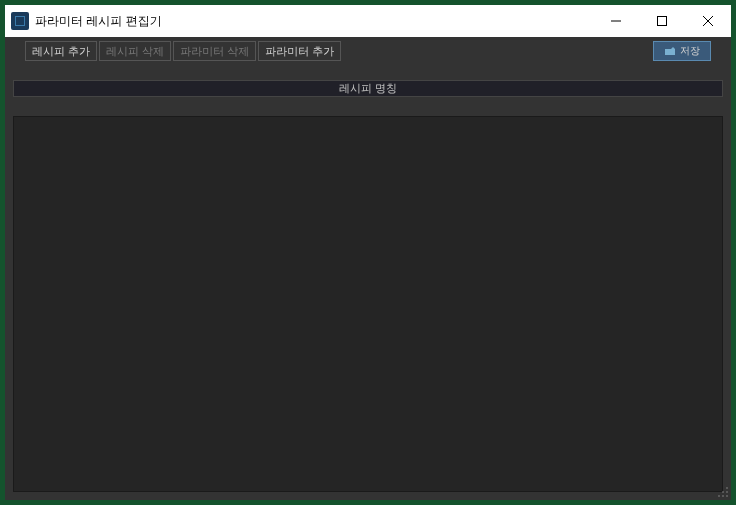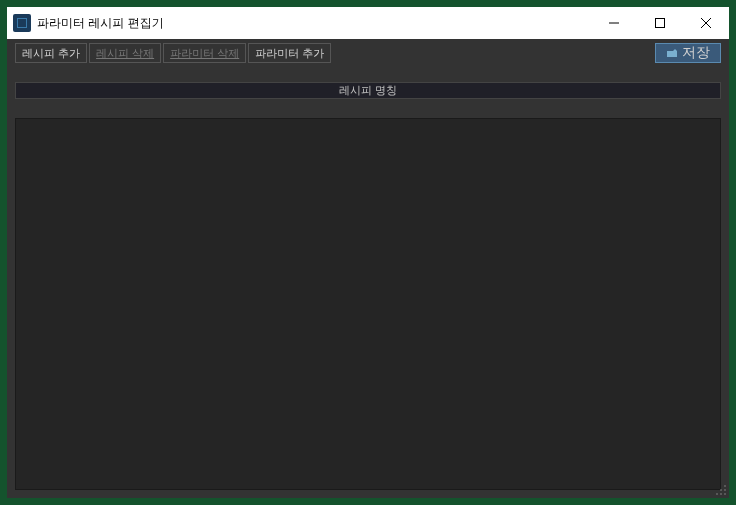--- a/index.html
+++ b/index.html
@@ -13,21 +13,21 @@
       width: 736px;
       height: 505px;
       overflow: hidden;
     }
     .window {
       width: 736px;
       height: 505px;
       background: #ffffff;
       display: flex;
       flex-direction: column;
-      border: 7px solid #14532d;
+      border: 5px solid #14532d;
     }
     .titlebar {
       height: 32px;
       background: #ffffff;
       display: flex;
       align-items: center;
       padding-left: 6px;
     }
     .titlebar-icon {
       width: 18px;
@@ -72,46 +72,45 @@
       flex: 1;
       background: #333333;
       display: flex;
       flex-direction: column;
       position: relative;
     }
     .toolbar {
       height: 28px;
       display: flex;
       align-items: center;
-      padding: 4px 8px;
+      padding: 4px 20px;
       gap: 2px;
     }
     .tool-btn {
       height: 20px;
       padding: 0 6px;
       font-size: 11px;
       color: #d0d0d0;
       background: #333333;
       border: 1px solid #555;
       display: flex;
       align-items: center;
       cursor: pointer;
     }
     .tool-btn.disabled {
       color: #777;
       cursor: default;
-      text-decoration: underline;
     }
     .toolbar-spacer {
       flex: 1;
     }
     .save-btn {
       height: 20px;
       padding: 0 10px;
-      font-size: 14px;
+      font-size: 10px;
       color: #d0d0d0;
       background: #3a5a7a;
       border: 1px solid #5a8ab0;
       display: flex;
       align-items: center;
       gap: 4px;
       cursor: pointer;
       margin-left: 12px;
     }
     .save-icon {

